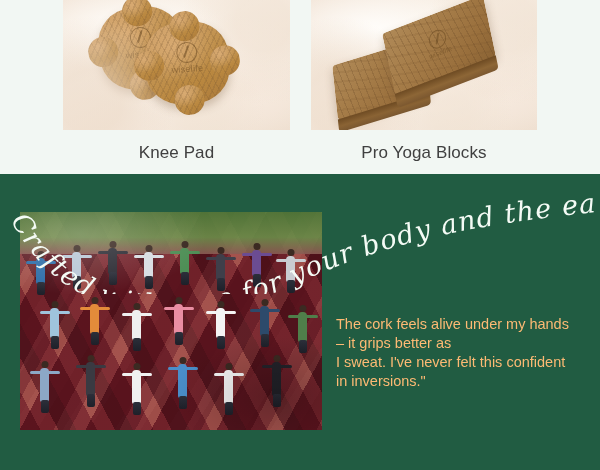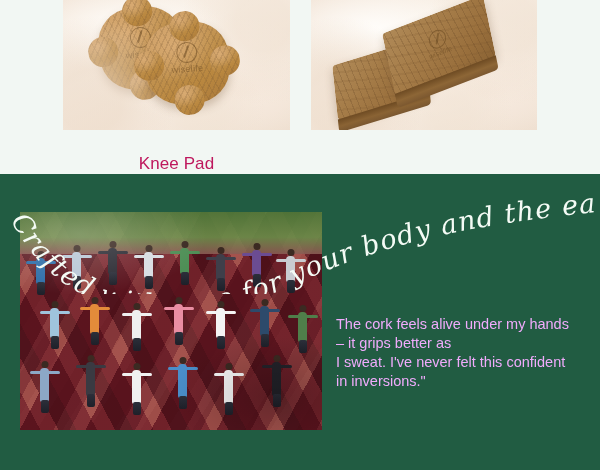--- a/index.html
+++ b/index.html
@@ -177,24 +177,24 @@
   .block-logo .ring::after{
     content:""; position:absolute; left:50%; top:2px;
     width:2px; height:11px; background:#5c3e18;
     transform:translateX(-50%) rotate(22deg); border-radius:2px;
   }
   .block-logo .wordmark{
     font-size:7px; color:#5c3e18; letter-spacing:.2px;
   }
 
   .product-caption {
-    margin-top: 24px;
+    margin-top: 13px;
     text-align: center;
     font-size: 17px;
-    color: #be185d;
+    color: #404040;
     font-family: "Liberation Sans", sans-serif;
     letter-spacing: .1px;
   }
 
   
   .green-band {
     position: absolute;
     left: 0; top: 174px;
     width: 600px;
     height: 296px;
@@ -286,21 +286,21 @@
   .quote-block {
     position: absolute;
     left: 336px; top: 141px;
     width: 252px;
     z-index: 5;
   }
   .quote-text {
     font-family: "Liberation Sans", sans-serif;
     font-size: 14.5px;
     line-height: 19px;
-    color: #f0abfc;
+    color: #fdba74;
     margin: 0;
     white-space: pre-line;
   }
   .quote-attribution {
     margin-top: 8px;
     font-family: "DejaVu Serif", serif;
     font-style: italic;
     font-size: 11px;
     color: #cfe0d3;
     letter-spacing: .4px;
@@ -341,20 +341,21 @@
           <div class="edge"></div>
         </div>
         <div class="block block-front">
           <div class="edge"></div>
           <div class="block-logo">
             <div class="ring"></div>
             <div class="wordmark">wiselife</div>
           </div>
         </div>
       </div>
+      <div class="product-caption">Pro Yoga Blocks</div>
     </div>
   </div>
 
   <div class="green-band">
 
     <div class="yoga-photo">
       <div class="court"></div>
       <div class="greenturf"></div>
       <div class="people">
         <div class="person" style="left:16px;  top:46px;  height:26px; background:#2f6fa8;">

